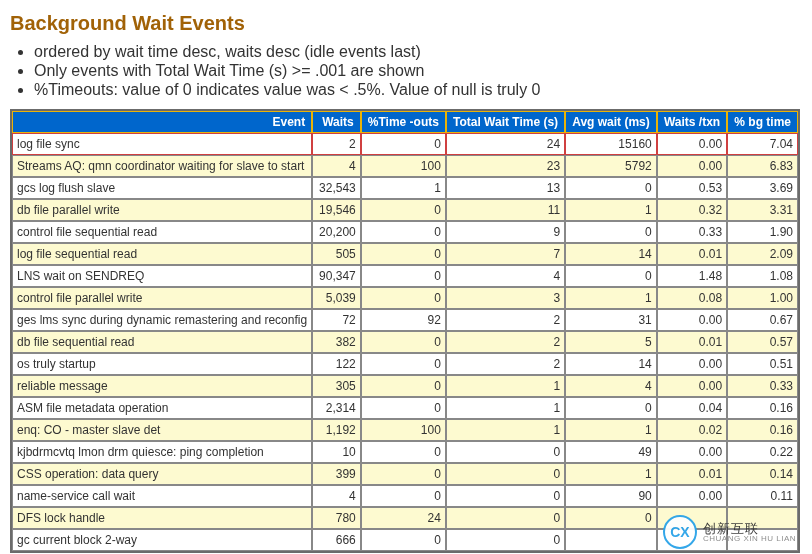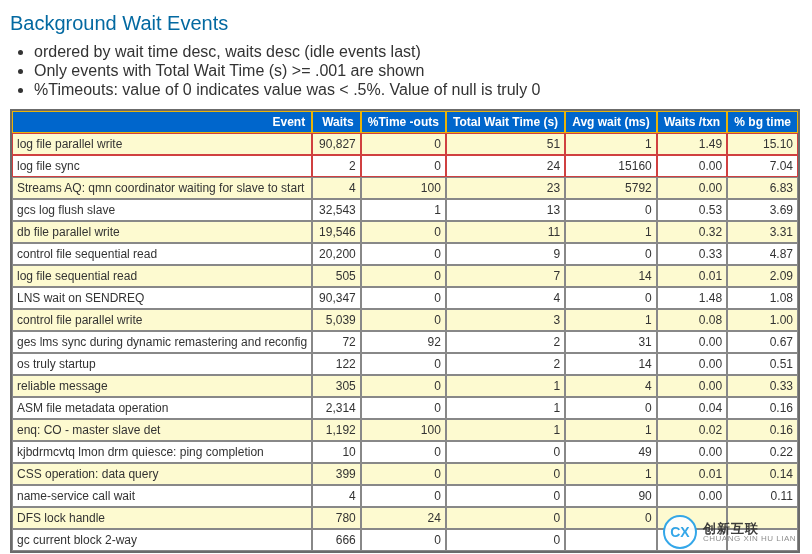--- a/index.html
+++ b/index.html
@@ -4,23 +4,23 @@
 <style>
   body {
     font-family: Arial, Helvetica, sans-serif;
     font-size: 12px;
     color: #333;
     margin: 8px 10px;
     background: #fff;
     position: relative;
   }
   h2 {
-    color: #0369a1;
+    color: #a16207;
     font-size: 20px;
-    font-weight: normal;
+    font-weight: bold;
     margin: 4px 0 8px 0;
   }
   ul.notes {
     margin: 4px 0 10px 24px;
     padding: 0;
   }
   ul.notes li {
     margin: 1px 0;
     color: #333;
     font-size: 16px;
@@ -77,21 +77,21 @@
   .watermark .logo {
     width: 34px; height: 34px;
     border: 2px solid #2aa3e8;
     border-radius: 50%;
     box-sizing: border-box;
     display: flex; align-items: center; justify-content: center;
     color: #2aa3e8; font-weight: bold; font-size: 14px;
     background: #fff;
   }
   .watermark .wtxt { display:flex; flex-direction:column; line-height:1; }
-  .watermark .wtxt .cn { font-size: 13px; color:#333; font-weight:bold; letter-spacing:1px;}
+  .watermark .wtxt .cn { font-size: 13px; color:#333; font-weight:normal; letter-spacing:1px;}
   .watermark .wtxt .py { font-size: 8px; color:#888; letter-spacing:0.5px;}
 </style>
 </head>
 <body>
 
 <h2>Background Wait Events</h2>
 
 <ul class="notes">
   <li>ordered by wait time desc, waits desc (idle events last)</li>
   <li>Only events with Total Wait Time (s) &gt;= .001 are shown</li>
@@ -113,29 +113,20 @@
       <th>Event</th>
       <th>Waits</th>
       <th>%Time -outs</th>
       <th>Total Wait Time (s)</th>
       <th>Avg wait (ms)</th>
       <th>Waits /txn</th>
       <th>% bg time</th>
     </tr>
   </thead>
   <tbody id="tbody">
-      <tr class="odd hl">
-        <td class="event">log file parallel write</td>
-        <td class="num">90,827</td>
-        <td class="num">0</td>
-        <td class="num">51</td>
-        <td class="num">1</td>
-        <td class="num">1.49</td>
-        <td class="num">15.10</td>
-      </tr>
       <tr class="even hl">
         <td class="event">log file sync</td>
         <td class="num">2</td>
         <td class="num">0</td>
         <td class="num">24</td>
         <td class="num">15160</td>
         <td class="num">0.00</td>
         <td class="num">7.04</td>
       </tr>
       <tr class="odd">
@@ -165,21 +156,21 @@
         <td class="num">0.32</td>
         <td class="num">3.31</td>
       </tr>
       <tr class="even">
         <td class="event">control file sequential read</td>
         <td class="num">20,200</td>
         <td class="num">0</td>
         <td class="num">9</td>
         <td class="num">0</td>
         <td class="num">0.33</td>
-        <td class="num">4.87</td>
+        <td class="num">1.90</td>
       </tr>
       <tr class="odd">
         <td class="event">log file sequential read</td>
         <td class="num">505</td>
         <td class="num">0</td>
         <td class="num">7</td>
         <td class="num">14</td>
         <td class="num">0.01</td>
         <td class="num">2.09</td>
       </tr>
@@ -202,20 +193,29 @@
         <td class="num">1.00</td>
       </tr>
       <tr class="even">
         <td class="event">ges lms sync during dynamic remastering and reconfig</td>
         <td class="num">72</td>
         <td class="num">92</td>
         <td class="num">2</td>
         <td class="num">31</td>
         <td class="num">0.00</td>
         <td class="num">0.67</td>
+      </tr>
+      <tr class="odd">
+        <td class="event">db file sequential read</td>
+        <td class="num">382</td>
+        <td class="num">0</td>
+        <td class="num">2</td>
+        <td class="num">5</td>
+        <td class="num">0.01</td>
+        <td class="num">0.57</td>
       </tr>
       <tr class="even">
         <td class="event">os truly startup</td>
         <td class="num">122</td>
         <td class="num">0</td>
         <td class="num">2</td>
         <td class="num">14</td>
         <td class="num">0.00</td>
         <td class="num">0.51</td>
       </tr>

